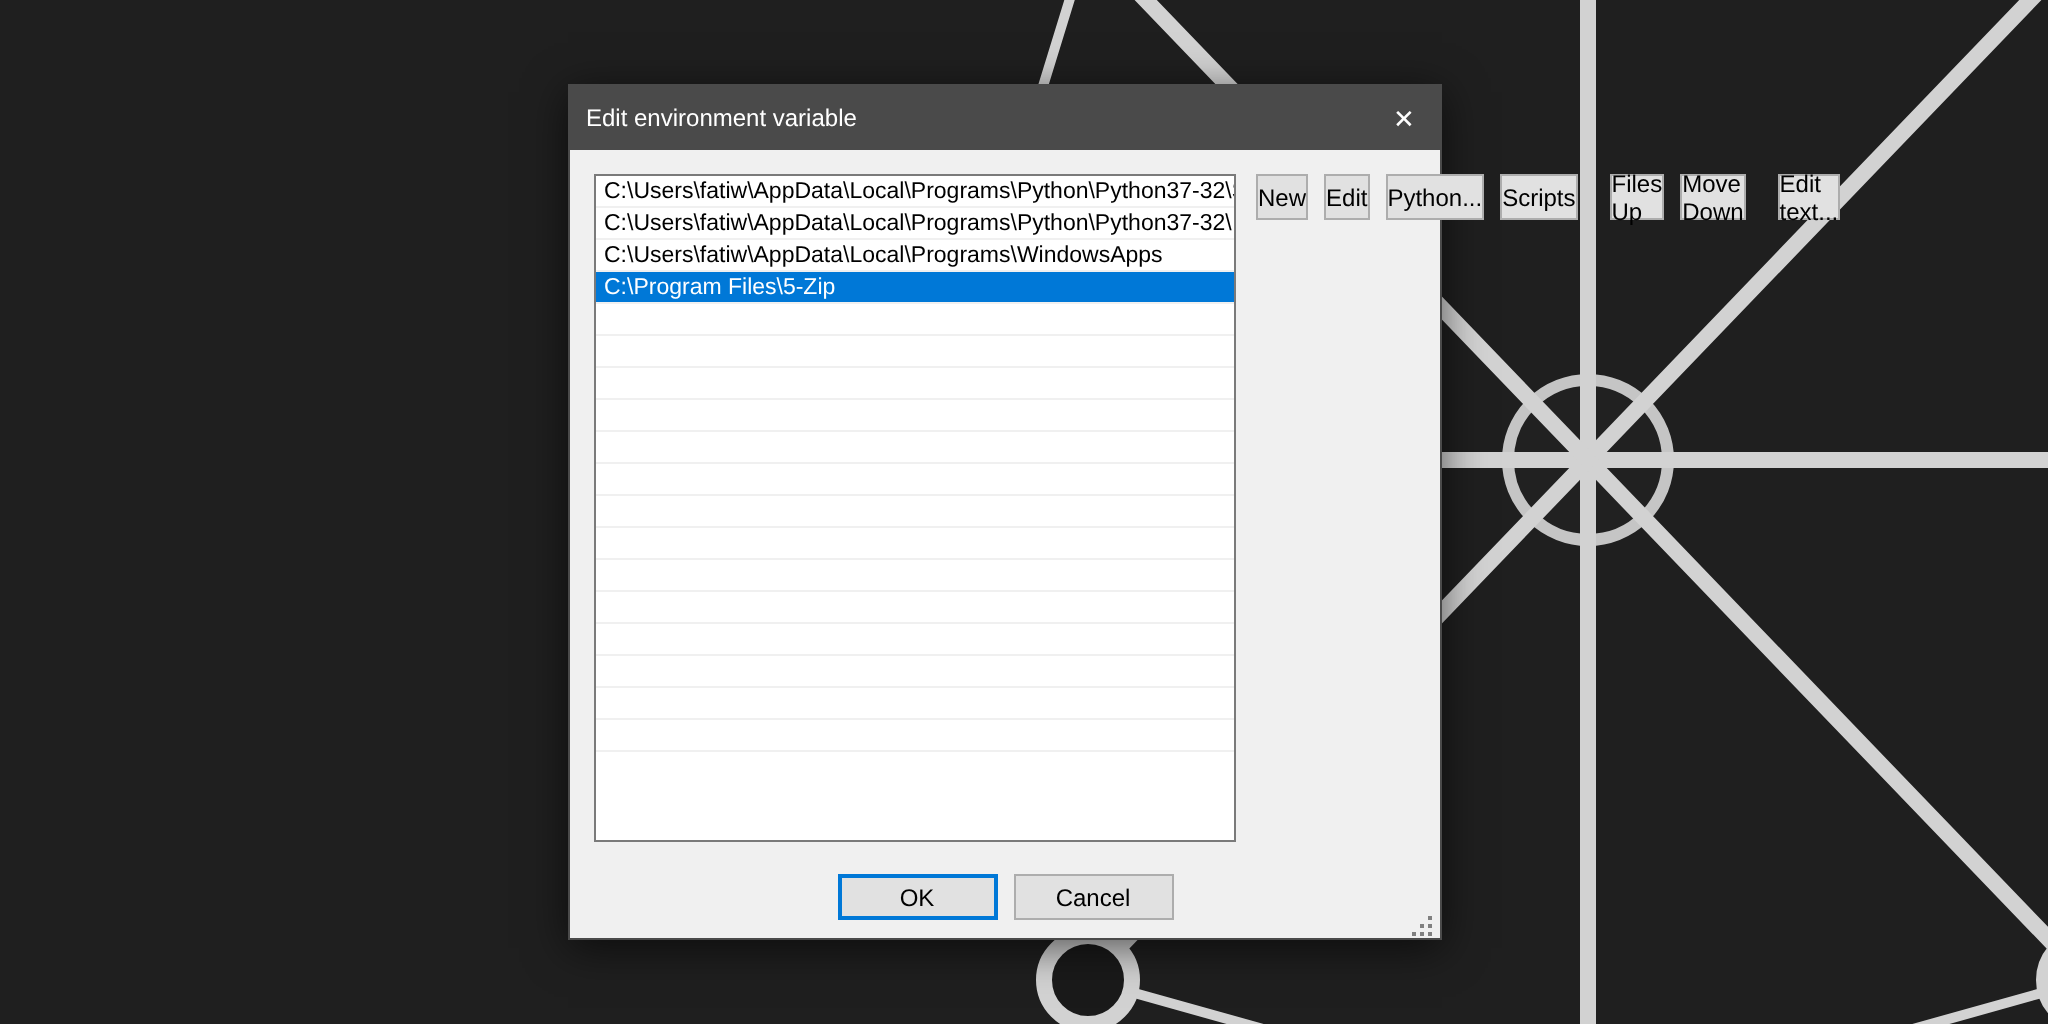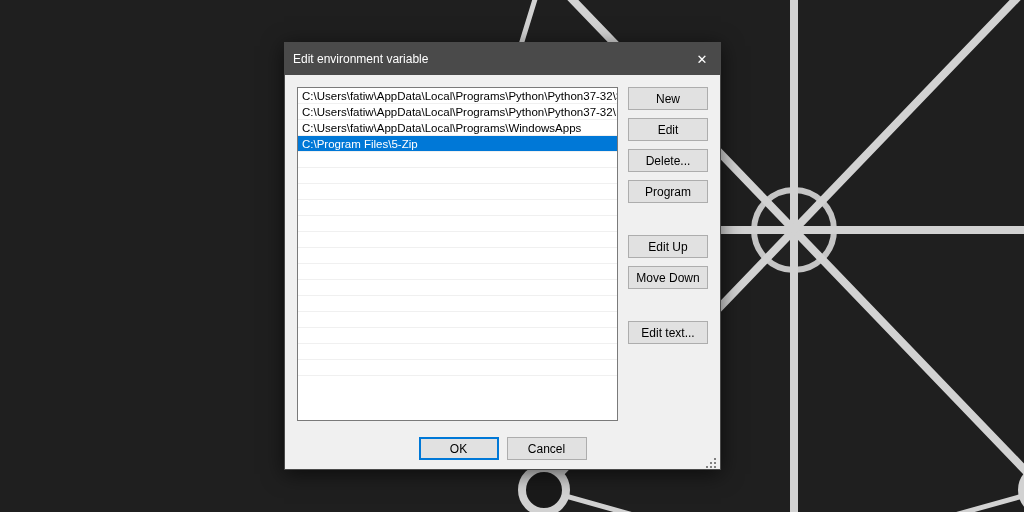--- a/index.html
+++ b/index.html
@@ -65,21 +65,21 @@
     color: #000;
     font-size: 11.5px;
     cursor: default;
   }
   .list-row.selected {
     background: #0078d7;
     color: #fff;
   }
   .btn-col {
     width: 80px;
-    display: flex; flex-direction: column;
+    display: flex; flex-direction: row;
     gap: 8px;
   }
   .btn {
     height: 23px;
     background: #e1e1e1;
     border: 1px solid #adadad;
     font-size: 12px;
     color: #000;
     cursor: pointer;
     display: flex; align-items: center; justify-content: center;
@@ -159,24 +159,24 @@
         <div class="list-row"></div>
         <div class="list-row"></div>
         <div class="list-row"></div>
         <div class="list-row"></div>
         <div class="list-row"></div>
       </div>
 
     <div class="btn-col">
       <div class="btn">New</div>
       <div class="btn">Edit</div>
-      <div class="btn">Delete...</div>
-      <div class="btn">Program</div>
+      <div class="btn">Python...</div>
+      <div class="btn">Scripts</div>
       <div class="spacer-small"></div>
-      <div class="btn">Edit Up</div>
+      <div class="btn">Files Up</div>
       <div class="btn">Move Down</div>
       <div class="spacer-med"></div>
       <div class="btn">Edit text...</div>
     </div>
   </div>
 
   <div class="footer">
     <div class="btn default">OK</div>
     <div class="btn">Cancel</div>
     <div class="resize-grip">

